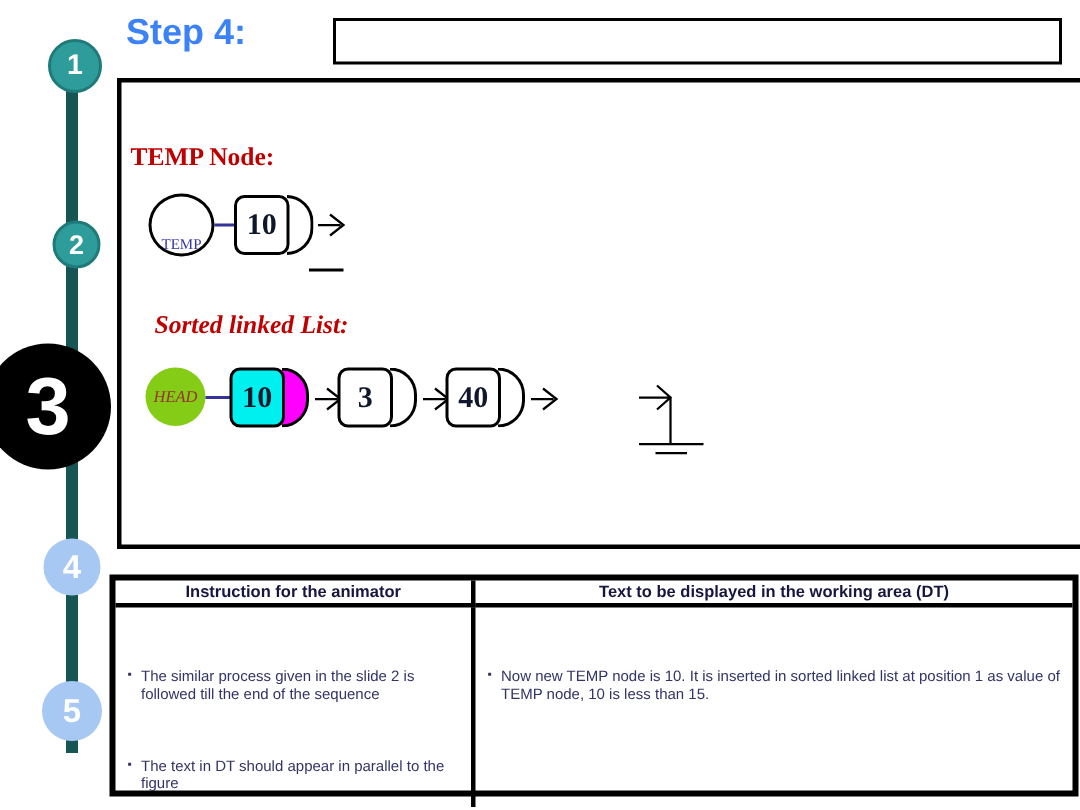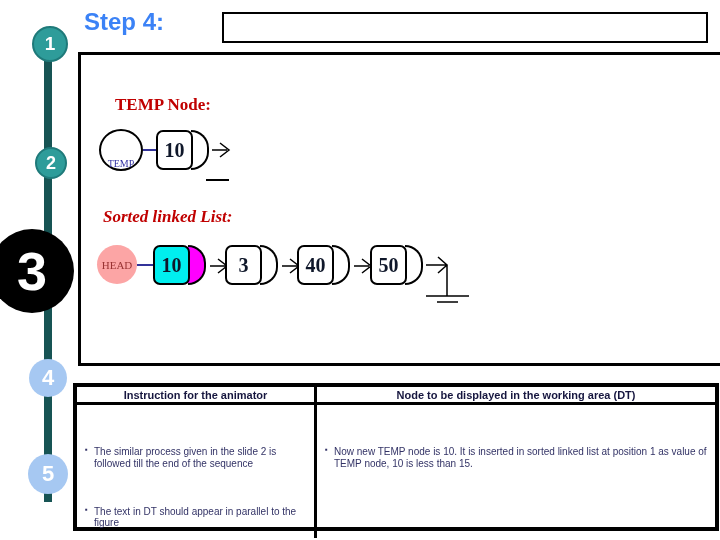--- a/index.html
+++ b/index.html
@@ -18,28 +18,28 @@
   .s5 { left:28px; top:454px; width:40px; height:40px; background:#a6c8f2; font-size:22px; }
   
   .slide-title { position:absolute; left:84px; top:8px; font-size:24px; font-weight:bold; color:#3b82f6; }
   .title-box { position:absolute; left:222px; top:12px; width:486px; height:31px;
                border:2px solid #000; background:#fff; box-sizing:border-box; }
   
   .main-box { position:absolute; left:78px; top:52px; width:650px; height:314px;
               border:3px solid #000; background:#fff; box-sizing:border-box; }
   .heading { position:absolute; font-family:"Liberation Serif", serif; font-weight:bold;
              font-size:17px; color:#c00000; white-space:nowrap; }
-  .h-temp { left:34px; top:40px; }
+  .h-temp { left:6px; top:40px; }
   .h-list { left:22px; top:152px;font-style:italic; }
   
   .ptr-circle { position:absolute; border-radius:50%; display:flex; align-items:center; justify-content:center;
                 font-family:"Liberation Serif", serif; box-sizing:border-box; }
   .temp-circle { left:18px; top:74px; width:44px; height:42px; border:2px solid #000; background:#fff;
                  color:#3333a2; font-size:10px;align-items:flex-end; }
-  .head-circle { left:16px; top:190px; width:40px; height:39px; background:#fca5a5; color:#993333; font-size:11px; }
+  .head-circle { left:16px; top:190px; width:40px; height:39px; background:#84cc16; color:#993333; font-size:11px;font-style:italic; }
   .conn { position:absolute; height:2px; background:#333399; }
   .conn-temp { left:62px; top:94px; width:14px; }
   .conn-head { left:56px; top:209px; width:17px; }
   
   .node { position:absolute; display:flex; }
   .nbox { width:37px; height:40px; border:2px solid #000; border-radius:7px; background:#fff;
           display:flex; align-items:center; justify-content:center; box-sizing:border-box;
           font-family:"Liberation Serif", serif; font-weight:bold; font-size:20px; color:#0f172a;
           position:relative; z-index:2; }
   .nd { width:18px; height:40px; border:2px solid #000; border-left:none; background:#fff;
@@ -141,34 +141,28 @@
     </svg>
     <div class="node ln2">
       <div class="nbox">
           <span>40</span>
         </div>
       <div class="nd"></div>
     </div>
     <svg class="arr a3" width="24" height="22">
       <path d="M0 11 H15 M8 4 L17 11 L8 18" stroke="#000" stroke-width="1.5" fill="none"></path>
     </svg>
-    <div class="node ln3">
-      <div class="nbox">
-          <span>50</span>
-        </div>
-      <div class="nd"></div>
-    </div>
     <svg class="arr tail" width="50" height="58">
       <path d="M0 14 H20 M12 6 L21 14 L12 22 M21 14 V45 M0 45 H43 M11 51 H32" stroke="#000" stroke-width="1.5" fill="none"></path>
     </svg>
   </div>
 
   <div class="anim-table">
     <div class="th col-l">Instruction for the animator</div>
-    <div class="th">Node to be displayed in the working area (DT)</div>
+    <div class="th">Text to be displayed in the working area (DT)</div>
     <div class="td col-l">
       <ul>
         <li>The similar process  given in the slide 2 is followed till the end of the sequence</li>
         <li>The text in DT should appear  in parallel to the figure</li>
       </ul>
     </div>
     <div class="td">
       <ul>
         <li>Now  new  TEMP node is 10. It is inserted in sorted linked list at position 1 as value of TEMP node, 10 is less than 15.</li>
       </ul>

